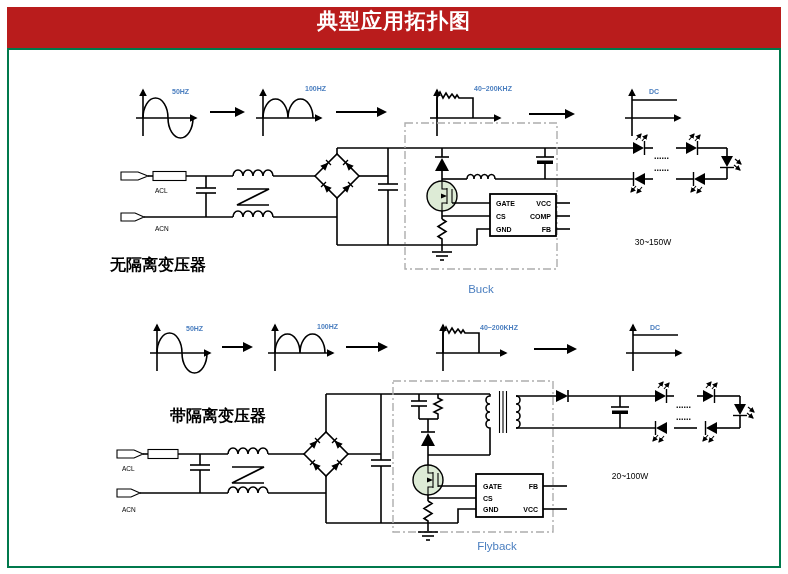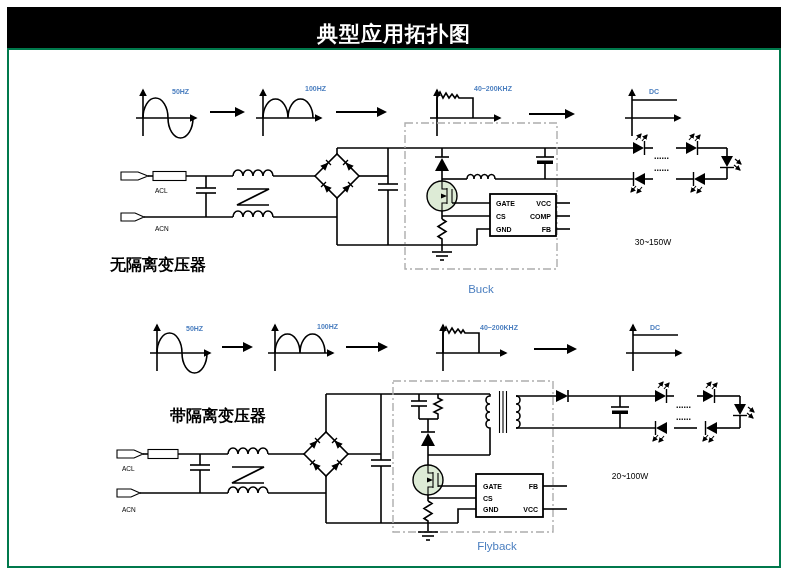--- a/index.html
+++ b/index.html
@@ -1,20 +1,20 @@
 <!DOCTYPE html>
 <html><head>
 <meta charset="utf-8">
 <style>
   html,body{margin:0;padding:0;}
   body{width:788px;height:574px;background:#ffffff;position:relative;
        font-family:"Liberation Sans","DejaVu Sans",sans-serif;}
   .page{position:absolute;left:0;top:0;width:788px;height:574px;background:#fff;}
-  .header{position:absolute;left:7px;top:7px;width:774px;height:41px;background:#000000;
-          display:flex;align-items:flex-end;justify-content:center;}
+  .header{position:absolute;left:7px;top:7px;width:774px;height:41px;background:#b91c1c;
+          display:flex;align-items:flex-start;justify-content:center;}
   .header span{color:#ffffff;font-size:21px;font-weight:bold;letter-spacing:1px;}
   .content{position:absolute;left:7px;top:48px;width:770px;height:516px;
            border:2px solid #00794C;background:#ffffff;overflow:hidden;}
   svg text{font-family:"Liberation Sans","DejaVu Sans",sans-serif;}
   .w{fill:none;stroke:#000;stroke-width:1.6;}
   .w2{fill:none;stroke:#000;stroke-width:2;}
   .thin{fill:none;stroke:#000;stroke-width:1.1;}
   .blk{fill:#000;stroke:none;}
   .wl{fill:#4A7EBF;font-size:7px;font-weight:bold;}
   .pin{fill:#000;font-size:7px;font-weight:bold;}

